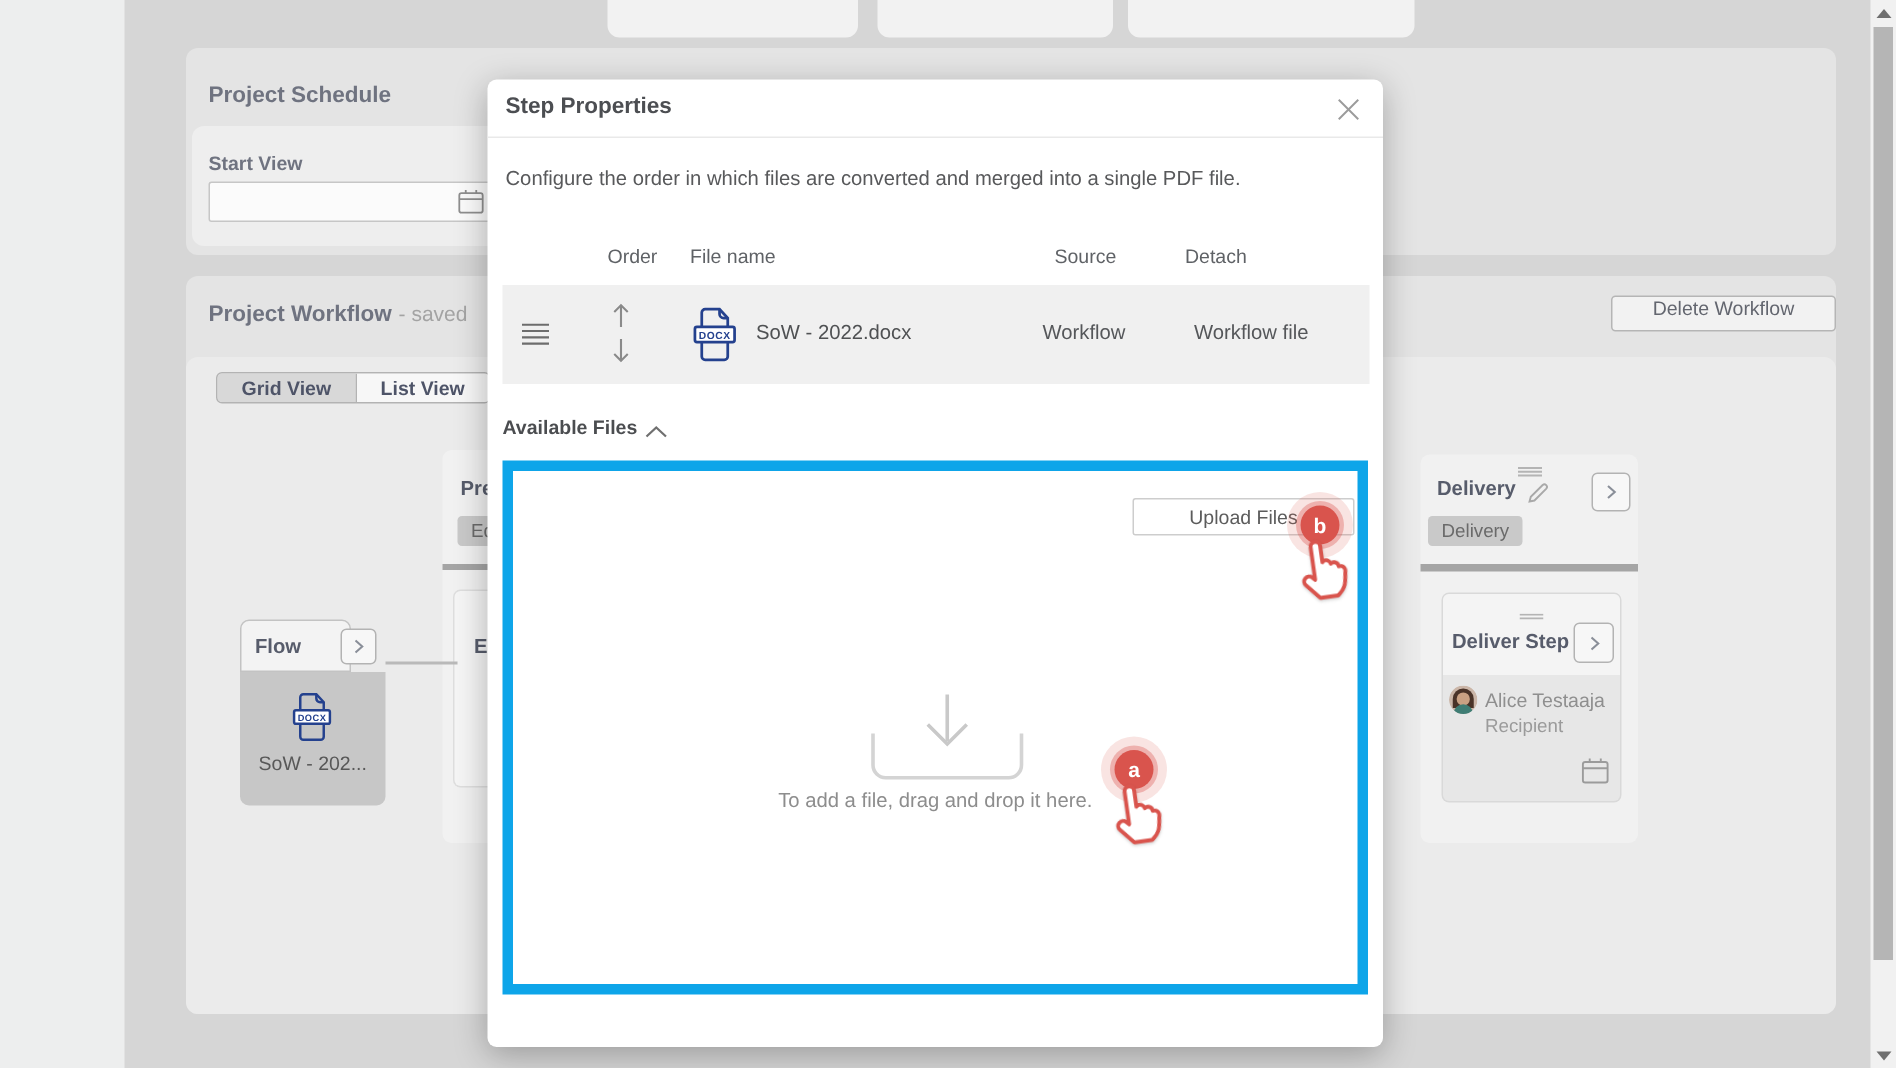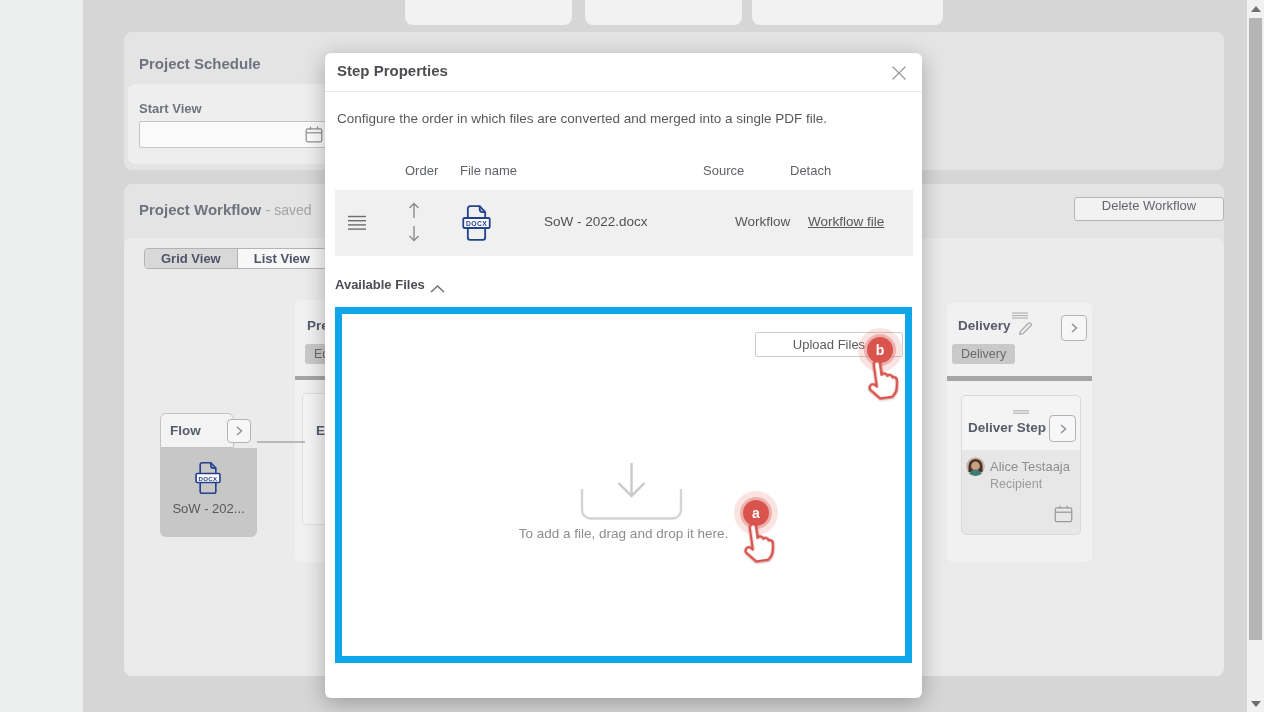--- a/index.html
+++ b/index.html
@@ -29,21 +29,21 @@
   .cardtitle{font-weight:bold;font-size:13.5px;color:#575c6b;}
 
   
   .modal{left:325px;top:53px;width:597px;height:645px;background:#ffffff;border-radius:6px;
     box-shadow:0 5px 22px rgba(0,0,0,0.28);z-index:10;}
   .modal-header{position:absolute;left:0;top:0;width:100%;height:39px;border-bottom:1px solid #e9e9e9;box-sizing:border-box;}
   .modal-title{position:absolute;left:12px;top:9px;font-size:15px;font-weight:600;color:#4c4e52;}
   .modal-desc{position:absolute;left:12px;top:58px;font-size:13.5px;color:#58595b;}
   .th{position:absolute;font-size:13px;color:#5f6266;}
   .filerow{position:absolute;left:10px;top:137px;width:578px;height:66px;background:#f0f0f0;}
-  .rowtext{position:absolute;font-size:13.5px;color:#55575a;top:24px;margin-left:40px;}
+  .rowtext{position:absolute;font-size:13.5px;color:#55575a;top:24px;}
   .avail-label{position:absolute;left:10px;top:224px;font-size:13px;font-weight:bold;color:#4b4d50;}
   .panel{position:absolute;left:10px;top:254px;width:577px;height:356px;border:7px solid #0ea5e9;background:#fff;box-sizing:border-box;}
   .uploadbtn{position:absolute;left:413px;top:18px;width:148px;height:25px;border:1px solid #cdcdcd;border-radius:2px;
     background:#fff;color:#5c5c5c;font-size:13px;display:flex;align-items:center;justify-content:center;box-sizing:border-box;}
   .droptext{position:absolute;left:0;top:212px;width:100%;text-align:center;font-size:13.5px;color:#8d8d8d;}
 
   
   .tapmark{position:absolute;z-index:20;width:44px;height:44px;}
   .tap-halo{position:absolute;left:0;top:0;width:44px;height:44px;border-radius:50%;background:rgba(217,84,77,0.16);}
   .tap-mid{position:absolute;left:6px;top:6px;width:32px;height:32px;border-radius:50%;background:rgba(217,84,77,0.35);}
@@ -238,21 +238,21 @@
       <span style="position:absolute;left:126px;top:13px;">
         <svg width="31" height="40" viewBox="0 0 34 40">
             <path d="M20.5 1.5 H10 a2.5 2.5 0 0 0 -2.5 2.5 V36 a2.5 2.5 0 0 0 2.5 2.5 h14 a2.5 2.5 0 0 0 2.5 -2.5 V8 Z" fill="none" stroke="#24418e" stroke-width="2"></path>
             <path d="M20.5 1.5 V5 a3 3 0 0 0 3 3 h3" fill="none" stroke="#24418e" stroke-width="2"></path>
             <rect x="2.5" y="14.5" width="29" height="11" rx="1.5" fill="#fff" stroke="#24418e" stroke-width="2"></rect>
             <text x="17" y="23.2" text-anchor="middle" font-family="Liberation Sans, sans-serif" font-size="7.5" font-weight="bold" letter-spacing="0.4" fill="#24418e">DOCX</text>
           </svg>
       </span>
       <span class="rowtext nowrap" style="left:169px;color:#4f5153;">SoW - 2022.docx</span>
       <span class="rowtext nowrap" style="left:360px;">Workflow</span>
-      <span class="rowtext nowrap" style="left:433px;text-decoration:underline;">Workflow file</span>
+      <span class="rowtext nowrap" style="left:461px;">Workflow file</span>
     </div>
 
     <div class="avail-label">Available Files</div>
     <span style="position:absolute;left:104px;top:227px;cursor:pointer;">
       <svg width="17" height="10" viewBox="0 0 17 10">
           <polyline points="2,8 8.5,2 15,8" fill="none" stroke="#707070" stroke-width="1.5"></polyline>
         </svg>
     </span>
 
     <div class="panel">

